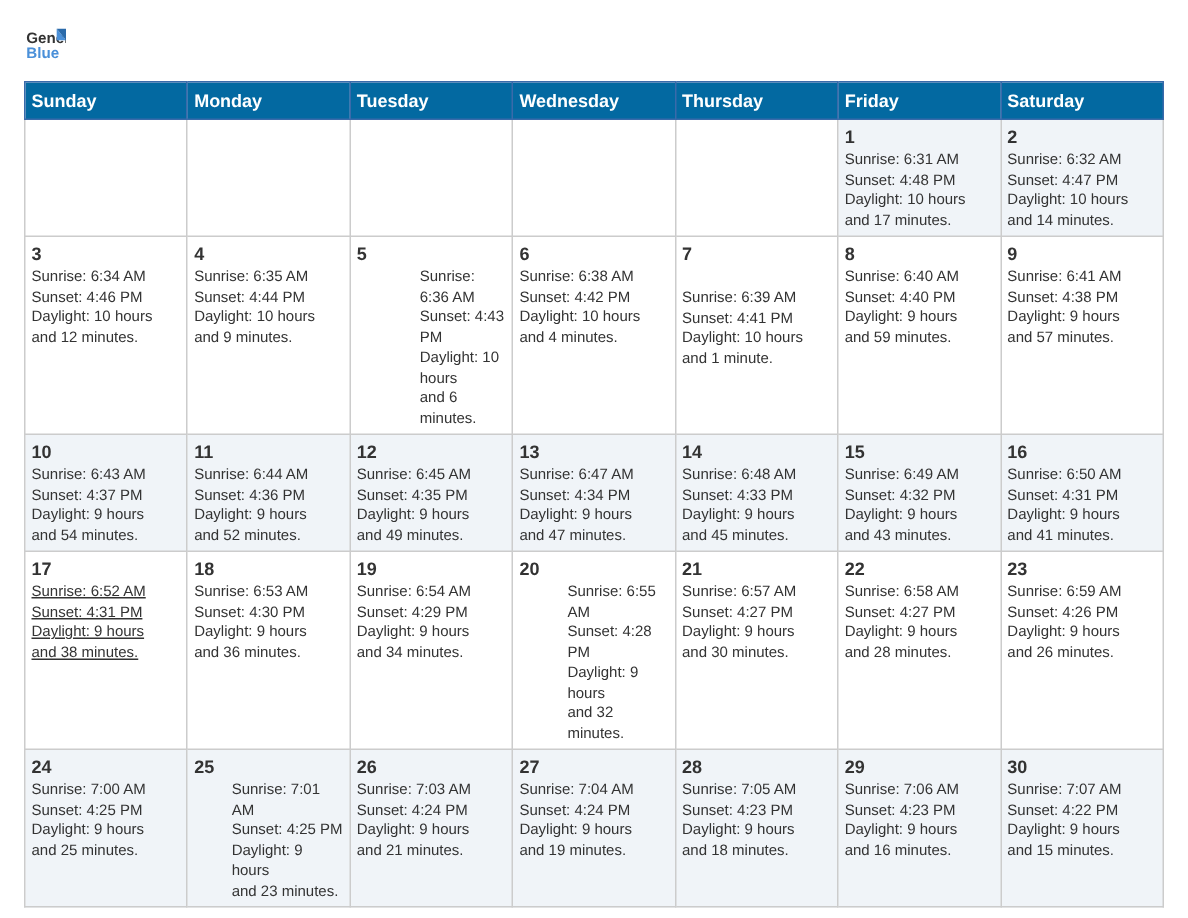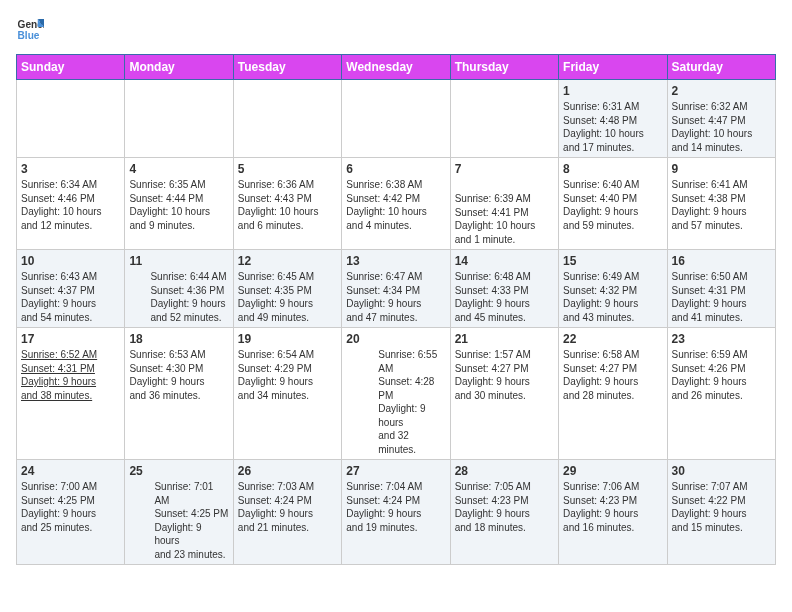--- a/index.html
+++ b/index.html
@@ -40,21 +40,21 @@
     .location {
       font-size: 15px;
       color: #555;
     }
     table {
       width: 100%;
       border-collapse: collapse;
       table-layout: fixed;
     }
     thead tr th {
-      background-color: #d946ef;
+      background-color: #0369a1;
       color: #fff;
       font-size: 12px;
       font-weight: bold;
       padding: 5px 4px;
       text-align: left;
       border: 1px solid #3a6aaa;
     }
     tbody tr td {
       vertical-align: top;
       font-size: 10px;
@@ -150,21 +150,21 @@
           </td>
           <td>
             <span class="day-number">4</span>
             <div class="day-info" style="white-space: pre-line;">Sunrise: 6:35 AM
 Sunset: 4:44 PM
 Daylight: 10 hours
 and 9 minutes.</div>
           </td>
           <td>
             <span class="day-number">5</span>
-            <div class="day-info" style="white-space: pre-line;">Sunrise: 6:36 AM
+            <div class="day-info" style="white-space: pre-line; margin-left: 42px;">Sunrise: 6:36 AM
 Sunset: 4:43 PM
 Daylight: 10 hours
 and 6 minutes.</div>
           </td>
           <td>
             <span class="day-number">6</span>
             <div class="day-info" style="white-space: pre-line;">Sunrise: 6:38 AM
 Sunset: 4:42 PM
 Daylight: 10 hours
 and 4 minutes.</div>
@@ -194,21 +194,21 @@
         <tr>
           <td>
             <span class="day-number">10</span>
             <div class="day-info" style="white-space: pre-line;">Sunrise: 6:43 AM
 Sunset: 4:37 PM
 Daylight: 9 hours
 and 54 minutes.</div>
           </td>
           <td>
             <span class="day-number">11</span>
-            <div class="day-info" style="white-space: pre-line; margin-left: 21px;">Sunrise: 6:44 AM
+            <div class="day-info" style="white-space: pre-line;">Sunrise: 6:44 AM
 Sunset: 4:36 PM
 Daylight: 9 hours
 and 52 minutes.</div>
           </td>
           <td>
             <span class="day-number">12</span>
             <div class="day-info" style="white-space: pre-line;">Sunrise: 6:45 AM
 Sunset: 4:35 PM
 Daylight: 9 hours
 and 49 minutes.</div>
@@ -266,21 +266,21 @@
           </td>
           <td>
             <span class="day-number">20</span>
             <div class="day-info" style="white-space: pre-line; margin-left: 32px;">Sunrise: 6:55 AM
 Sunset: 4:28 PM
 Daylight: 9 hours
 and 32 minutes.</div>
           </td>
           <td>
             <span class="day-number">21</span>
-            <div class="day-info" style="white-space: pre-line;">Sunrise: 1:57 AM
+            <div class="day-info" style="white-space: pre-line;">Sunrise: 6:57 AM
 Sunset: 4:27 PM
 Daylight: 9 hours
 and 30 minutes.</div>
           </td>
           <td>
             <span class="day-number">22</span>
             <div class="day-info" style="white-space: pre-line;">Sunrise: 6:58 AM
 Sunset: 4:27 PM
 Daylight: 9 hours
 and 28 minutes.</div>

